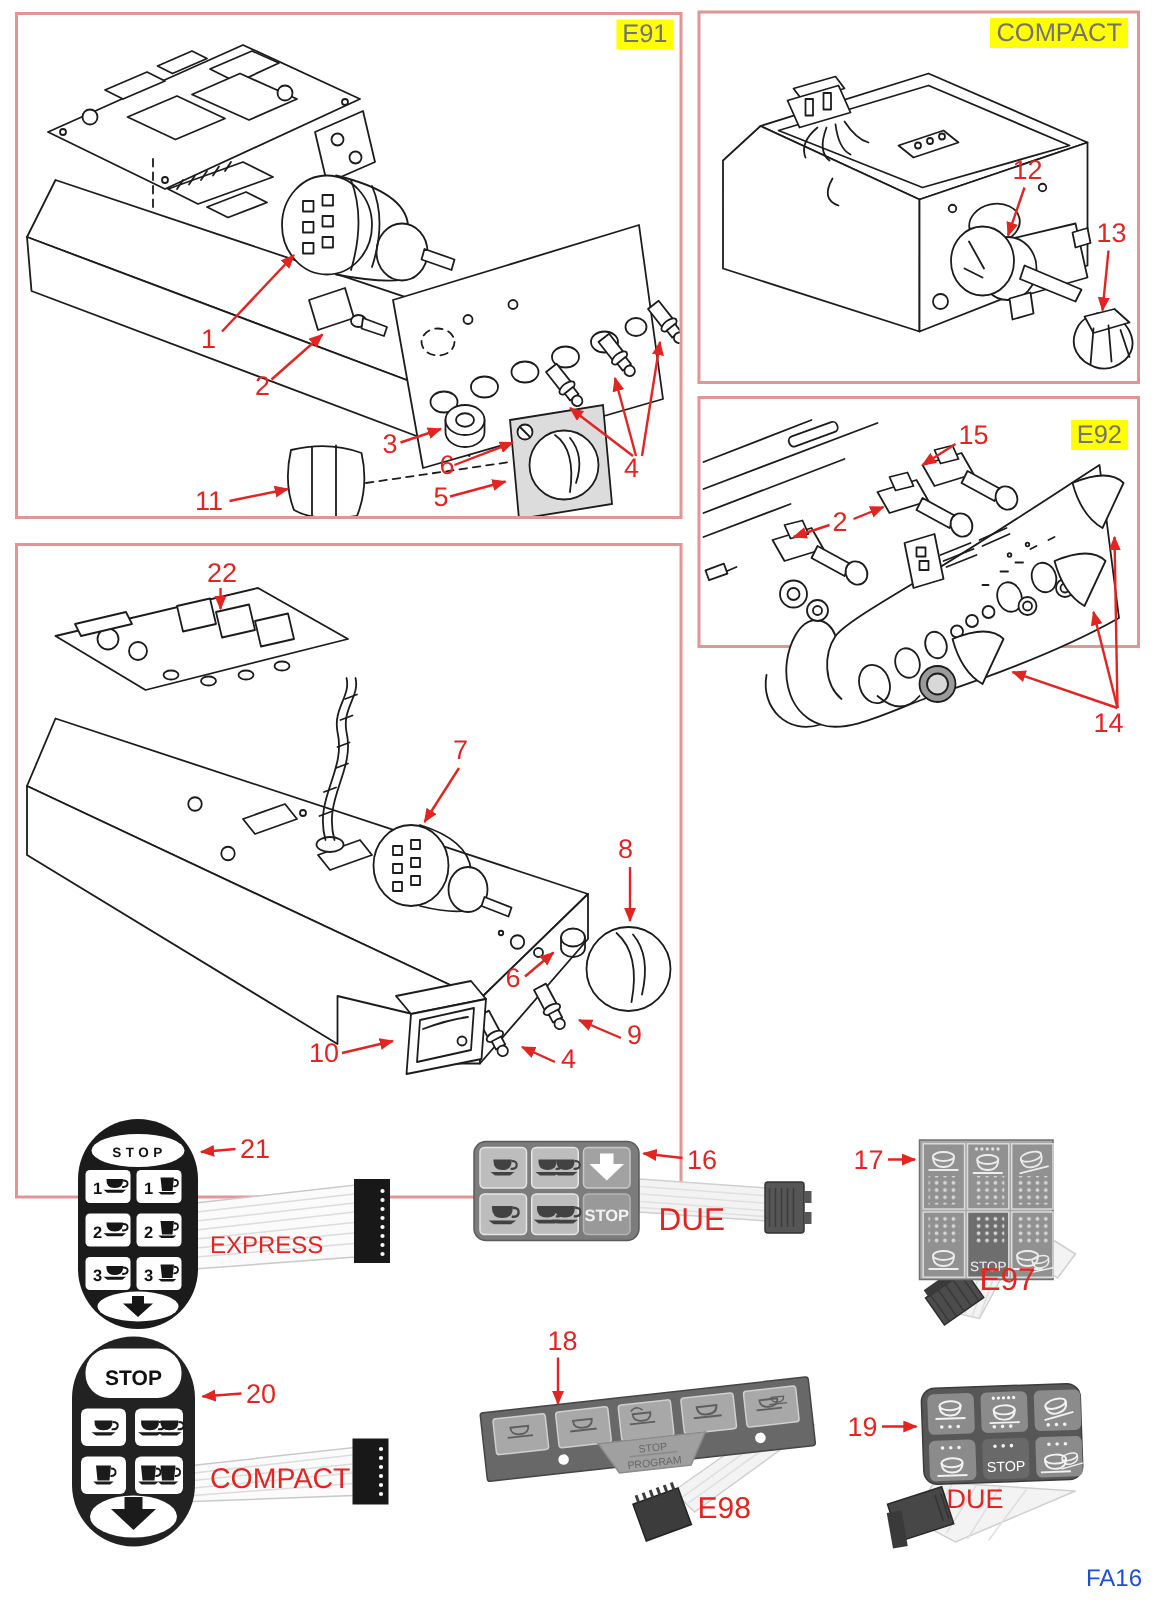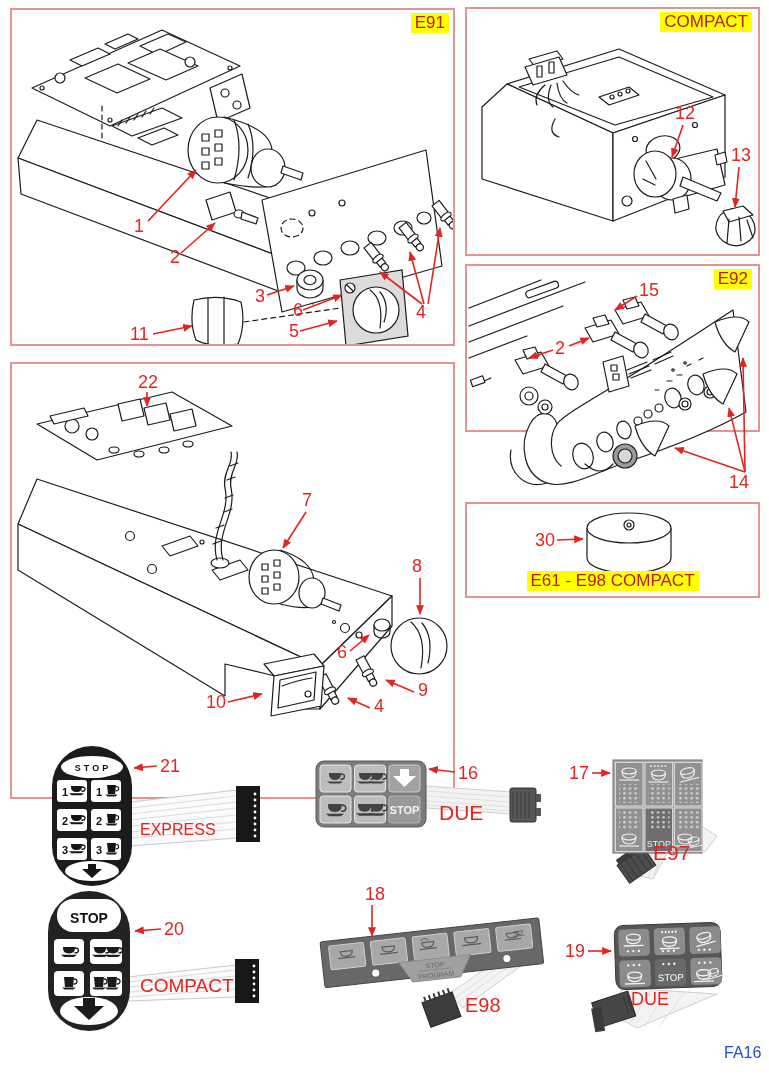--- a/index.html
+++ b/index.html
@@ -1,20 +1,20 @@
 <!DOCTYPE html>
 <html><head>
 <meta charset="utf-8">
 <style>
   html,body{margin:0;padding:0;background:#fff;}
   #canvas{position:relative;width:769px;height:1075px;background:#fff;overflow:hidden;
           font-family:"Liberation Sans",sans-serif;}
   .pbox{position:absolute;border:2px solid #e29595;background:#fff;box-sizing:border-box;}
   .pbox svg{position:absolute;left:0;top:0;}
-  .tag{position:absolute;background:#ffff00;color:#b91c1c;font-size:17px;line-height:20px;
+  .tag{position:absolute;background:#ffff00;color:#737373;font-size:17px;line-height:20px;
        padding:0 4px;white-space:nowrap;}
   .ln{stroke:#1c1c1c;fill:none;stroke-width:1.2;stroke-linejoin:round;stroke-linecap:round;}
   .fw{fill:#ffffff;stroke:#1c1c1c;stroke-width:1.2;stroke-linejoin:round;}
   .dash{stroke-dasharray:5 4;}
   .rl{stroke:#e32521;stroke-width:1.6;fill:none;}
   .rnum{fill:#e32521;font-size:18px;font-family:"Liberation Sans",sans-serif;}
   .rlab{fill:#e32521;font-family:"Liberation Sans",sans-serif;}
   .mid{text-anchor:middle;}
   .kp{position:absolute;}
   #fa16{position:absolute;left:724px;top:1044px;font-size:16px;color:#1d4ed8;}
@@ -271,21 +271,21 @@
         <path class="rl" d="M170,30 L148,44" marker-end="url(#a3)"></path>
         <text class="rnum" x="88" y="88">2</text>
         <path class="rl" d="M102,80 L122,72" marker-end="url(#a3)"></path>
         <path class="rl" d="M86,84 L62,92" marker-end="url(#a3)"></path>
         <text class="rnum" x="262" y="222">14</text>
         <path class="rl" d="M278,206 L208,182" marker-end="url(#a3)"></path>
         <path class="rl" d="M278,206 L262,142" marker-end="url(#a3)"></path>
         <path class="rl" d="M278,206 L276,92" marker-end="url(#a3)"></path>
       </g>
     </svg>
-    <div class="tag" style="right:6px;top:3px;">E92</div>
+    <div class="tag" style="right:6px;top:14px;">E92</div>
   </div>
 
   <div class="pbox" style="left:10px;top:362px;width:445px;height:437px;">
     <svg width="441" height="354" viewBox="0 0 441 354">
       <defs>
           <marker id="a4" markerWidth="8" markerHeight="7" refX="5.5" refY="2.5" orient="auto">
             <path d="M0,0 L6,2.5 L0,5 Z" fill="#e32521"></path>
           </marker>
         </defs>
       <g>
@@ -370,38 +370,20 @@
         <text class="rnum" x="406" y="332">9</text>
         <path class="rl" d="M402,328 L374,316" marker-end="url(#a4)"></path>
         <text class="rnum" x="362" y="348">4</text>
         <path class="rl" d="M358,344 L336,334" marker-end="url(#a4)"></path>
         <text class="rnum" x="194" y="344">10</text>
         <path class="rl" d="M216,338 L250,330" marker-end="url(#a4)"></path>
       </g>
     </svg>
   </div>
 
-  <div class="pbox" style="left:465px;top:502px;width:295px;height:96px;">
-    <svg width="291" height="92" viewBox="0 0 291 92">
-      <defs>
-          <marker id="a5" markerWidth="8" markerHeight="7" refX="5.5" refY="2.5" orient="auto">
-            <path d="M0,0 L6,2.5 L0,5 Z" fill="#e32521"></path>
-          </marker>
-        </defs>
-      <g>
-        <path class="fw" d="M120,24 v30 a42,15 0 0 0 84,0 v-30"></path>
-        <ellipse class="fw" cx="162" cy="24" rx="42" ry="15"></ellipse>
-        <circle class="fw" cx="162" cy="21" r="5"></circle>
-          <circle class="ln" cx="162" cy="21" r="2"></circle>
-      </g>
-      <text class="rnum" x="68" y="42">30</text>
-      <path class="rl" d="M90,36 L116,35" marker-end="url(#a5)"></path>
-    </svg>
-    <div class="tag" style="left:50%;transform:translateX(-50%);bottom:5px;">E61 - E98 COMPACT</div>
-  </div>
 
   <svg class="kp" style="left:40px;top:742px;" width="250" height="175" viewBox="0 0 250 175">
     <defs>
       <marker id="a6" markerWidth="8" markerHeight="7" refX="5.5" refY="2.5" orient="auto">
           <path d="M0,0 L6,2.5 L0,5 Z" fill="#e32521"></path>
         </marker>
       <g id="cupS21">
           <path d="M0,0 h11 q0.5,6 -5.5,6 q-6,0 -5.5,-6 z" fill="#151515"></path>
           <path d="M11,1 q3.5,0 3,2.6 q-0.4,2 -3.6,1.6" fill="none" stroke="#151515" stroke-width="1.3"></path>
           <path d="M-2,7.2 h15 l-2.5,2 h-10 z" fill="#151515"></path>

